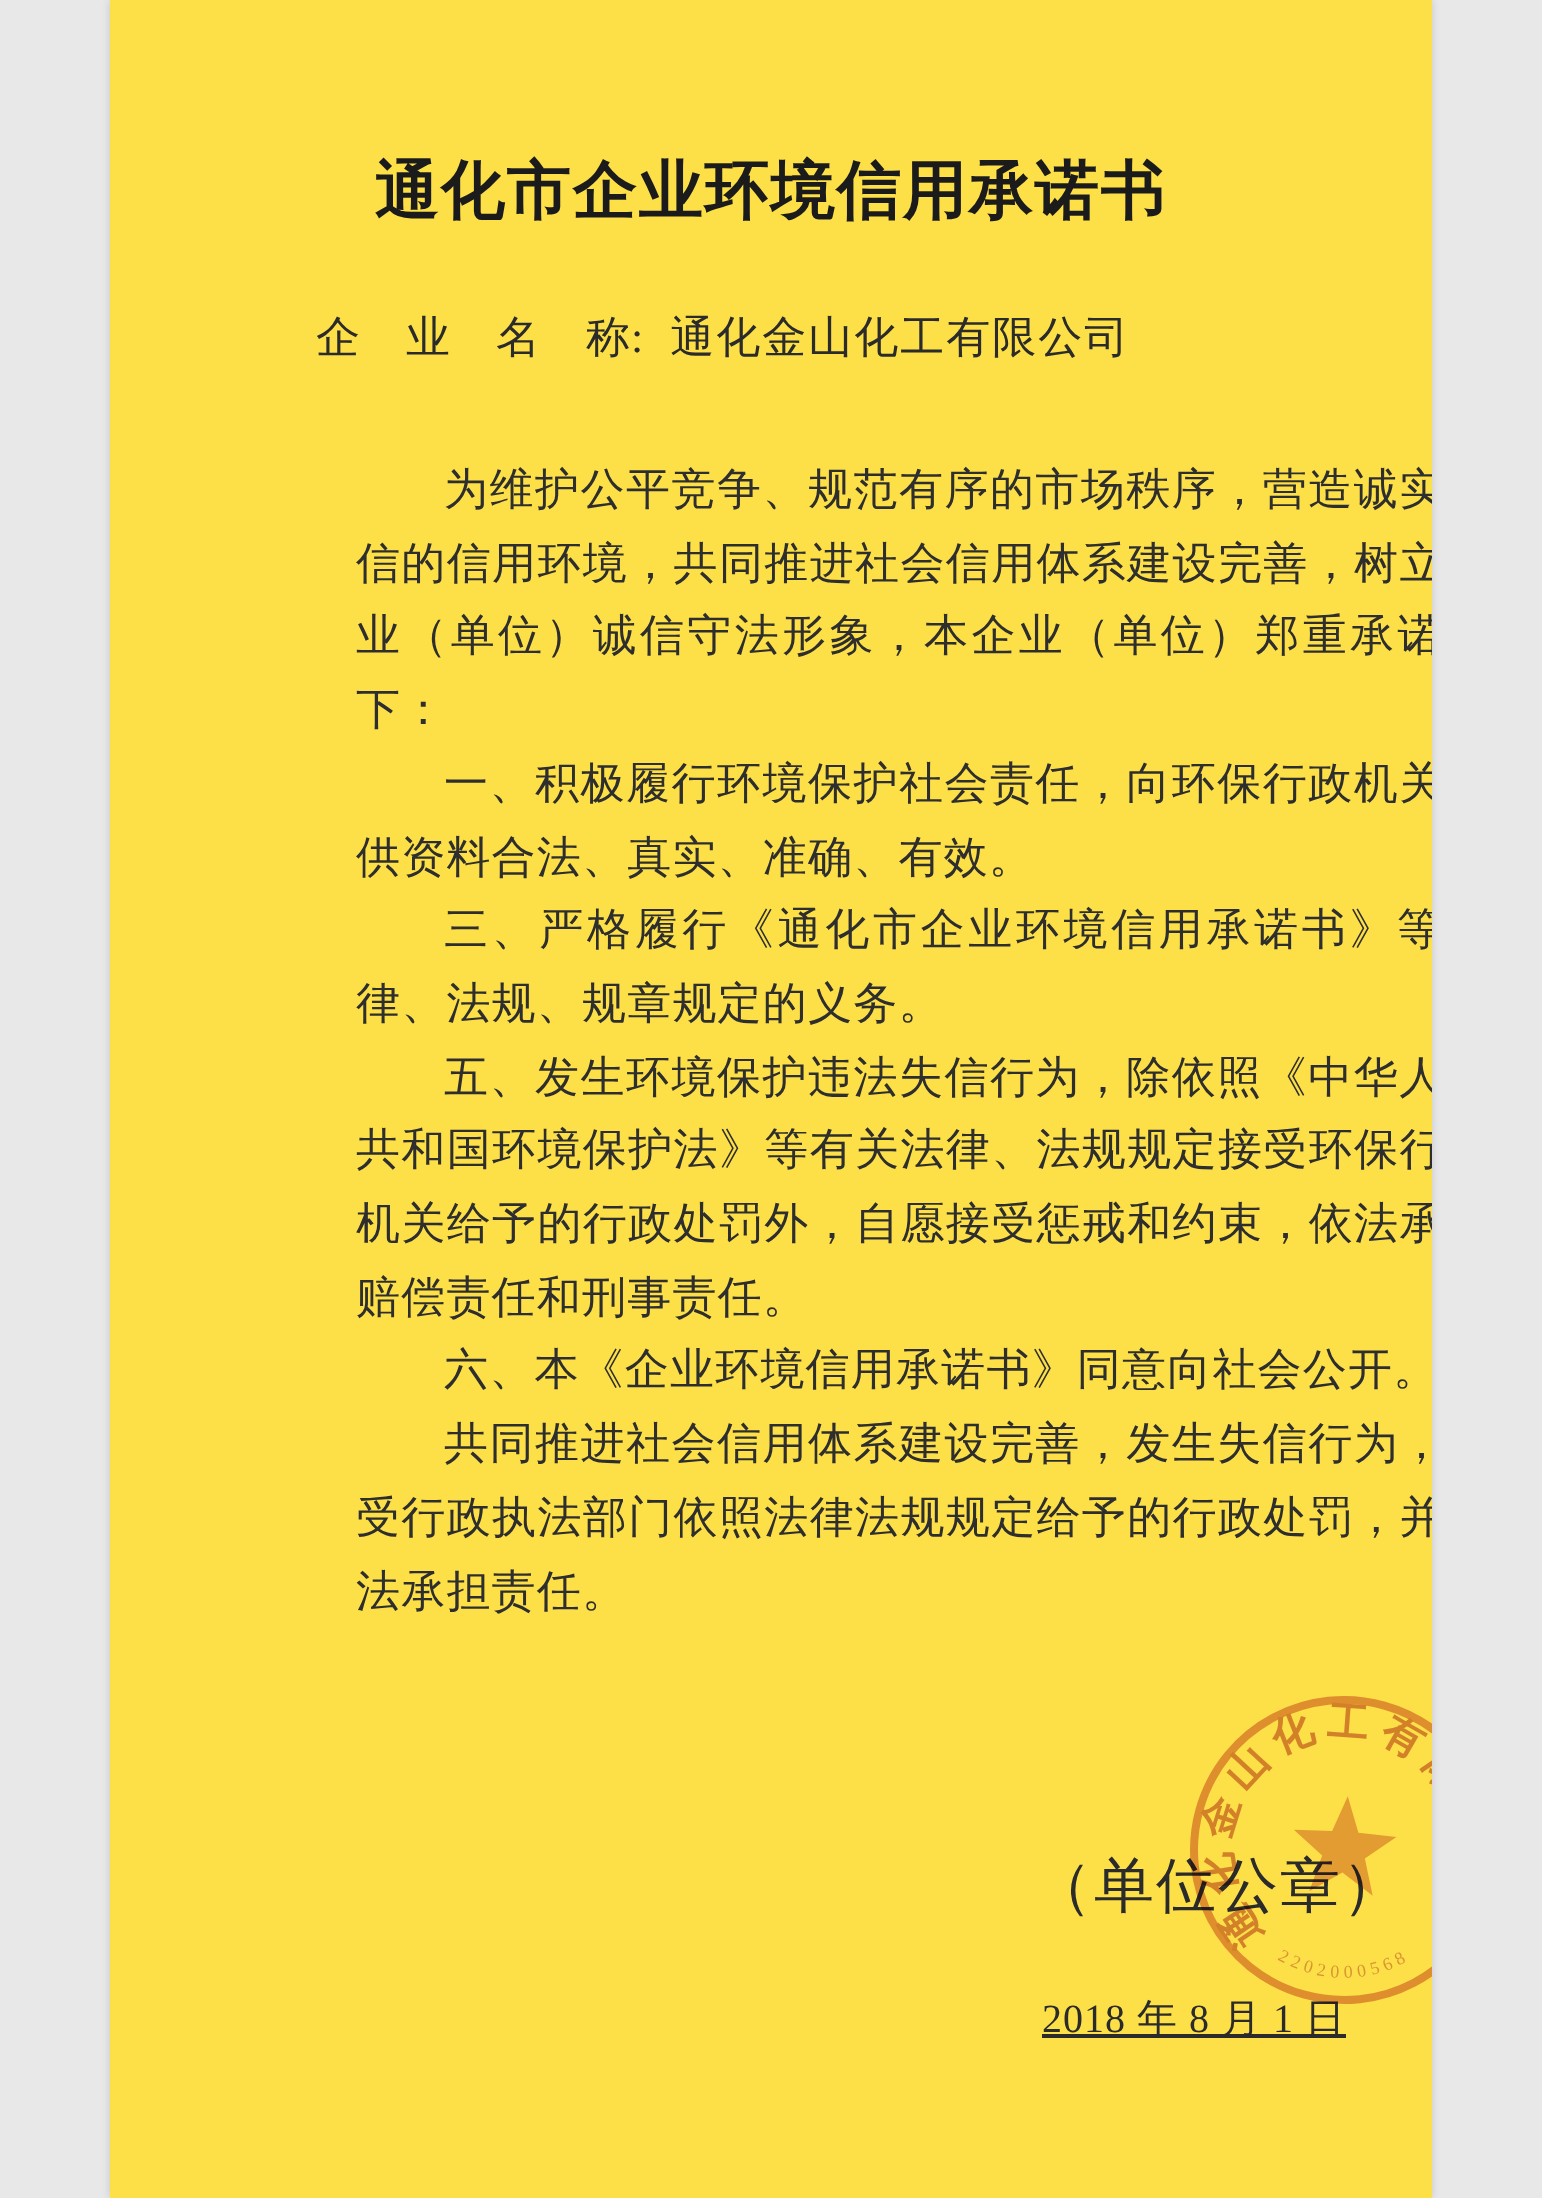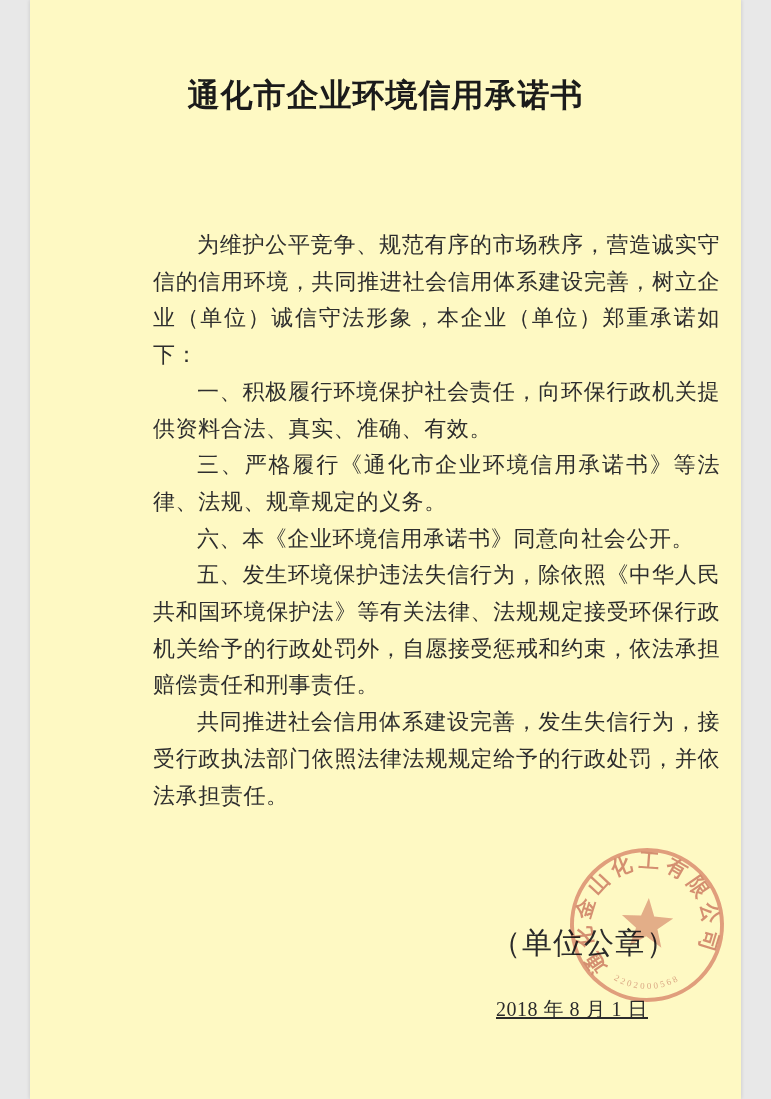--- a/index.html
+++ b/index.html
@@ -1,20 +1,20 @@
 <!DOCTYPE html>
 <html><head>
 <meta charset="utf-8">
 <style>
   html,body { margin:0; padding:0; background:#e8e8e8; }
   .page {
     position:relative;
-    width:711px; height:1099px;
+    width:661px; height:1099px;
     margin:0 auto;
-    background:#fef9c3;
+    background:#fde047;
     font-family:"Liberation Serif","DejaVu Serif",serif;
     color:#2b2b2b;
     overflow:hidden;
     box-shadow:0 0 4px rgba(0,0,0,0.15);
   }
   .title {
     position:absolute; top:74px; left:0; width:100%;
     margin:0;
     text-align:center;
     font-size:32px; font-weight:bold;
@@ -56,28 +56,31 @@
   .seal svg { display:block; }
 </style>
 </head>
 <body>
 
 <div class="page">
 
   <h1 class="title">通化市企业环境信用承诺书</h1>
 
   <div class="fields">
+    <div class="field">
+      <span class="f-label">企　业　名　称:</span><span class="f-value">通化金山化工有限公司</span>
+    </div>
   </div>
 
   <div class="bodytext">
     <p>为维护公平竞争、规范有序的市场秩序，营造诚实守信的信用环境，共同推进社会信用体系建设完善，树立企业（单位）诚信守法形象，本企业（单位）郑重承诺如下：</p>
     <p>一、积极履行环境保护社会责任，向环保行政机关提供资料合法、真实、准确、有效。</p>
     <p>三、严格履行《通化市企业环境信用承诺书》等法律、法规、规章规定的义务。</p>
+    <p>五、发生环境保护违法失信行为，除依照《中华人民共和国环境保护法》等有关法律、法规规定接受环保行政机关给予的行政处罚外，自愿接受惩戒和约束，依法承担赔偿责任和刑事责任。</p>
     <p>六、本《企业环境信用承诺书》同意向社会公开。</p>
-    <p>五、发生环境保护违法失信行为，除依照《中华人民共和国环境保护法》等有关法律、法规规定接受环保行政机关给予的行政处罚外，自愿接受惩戒和约束，依法承担赔偿责任和刑事责任。</p>
     <p>共同推进社会信用体系建设完善，发生失信行为，接受行政执法部门依照法律法规规定给予的行政处罚，并依法承担责任。</p>
   </div>
 
   <div class="seal-note">（单位公章）</div>
   <div class="date">2018 年 8 月 1 日</div>
 
   <div class="seal">
     <svg viewBox="0 0 160 160" width="160" height="160">
       <defs>
         <path id="sealTextArc" d="M 39.7 120.3 A 57 57 0 1 1 120.3 120.3" fill="none"></path>

